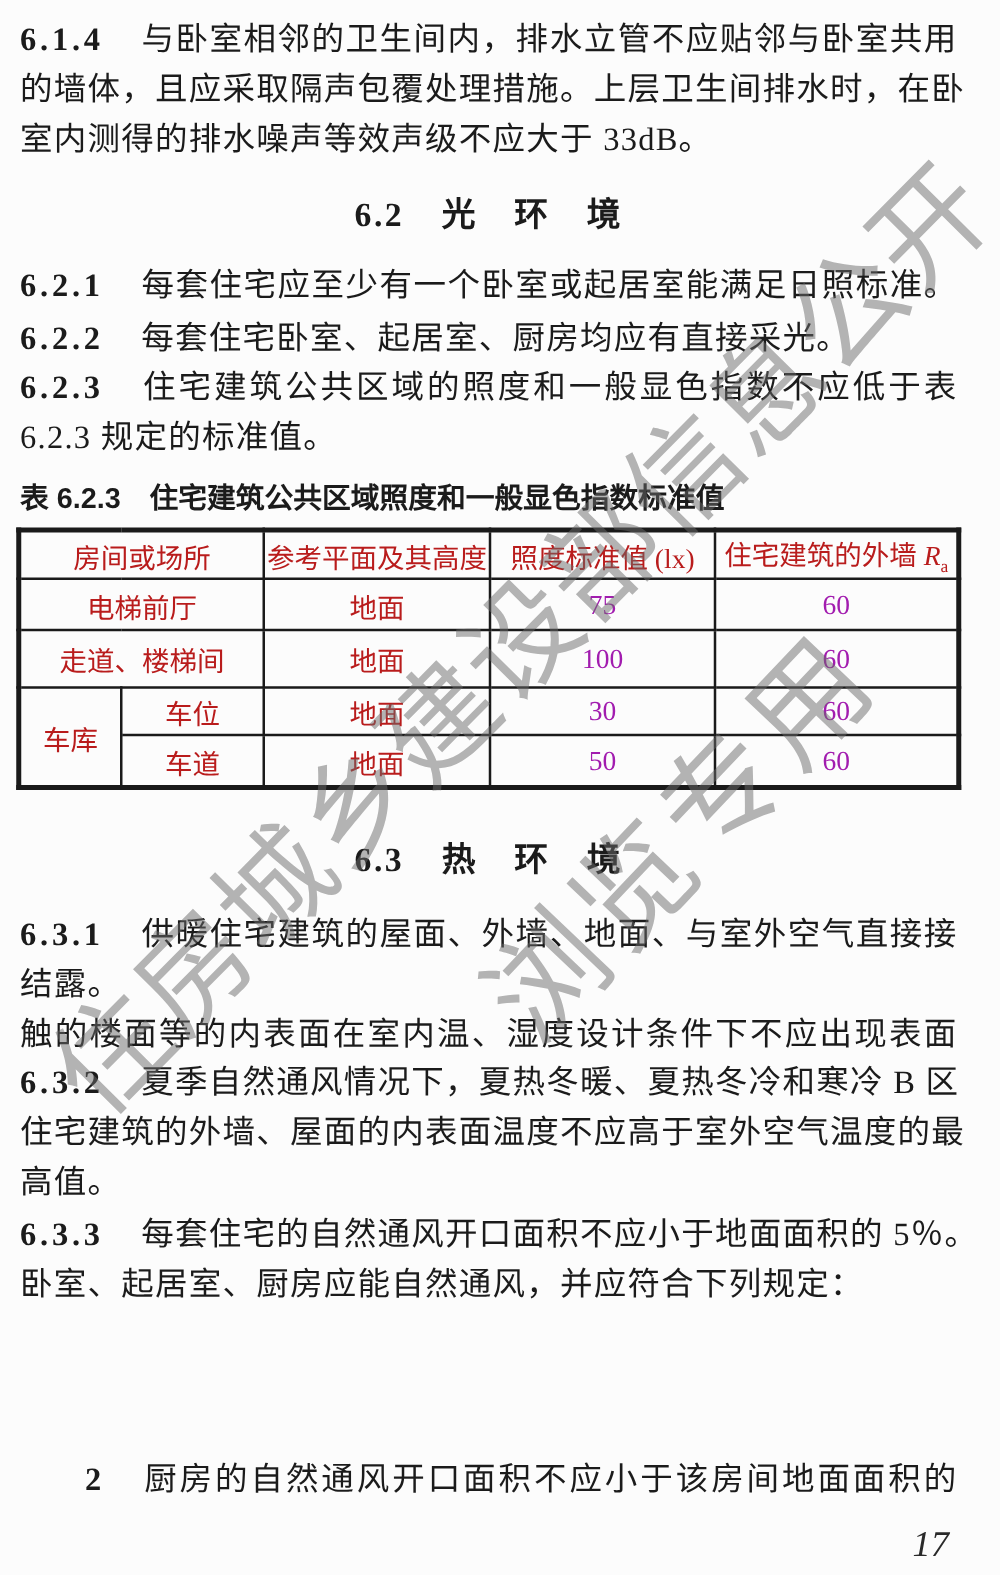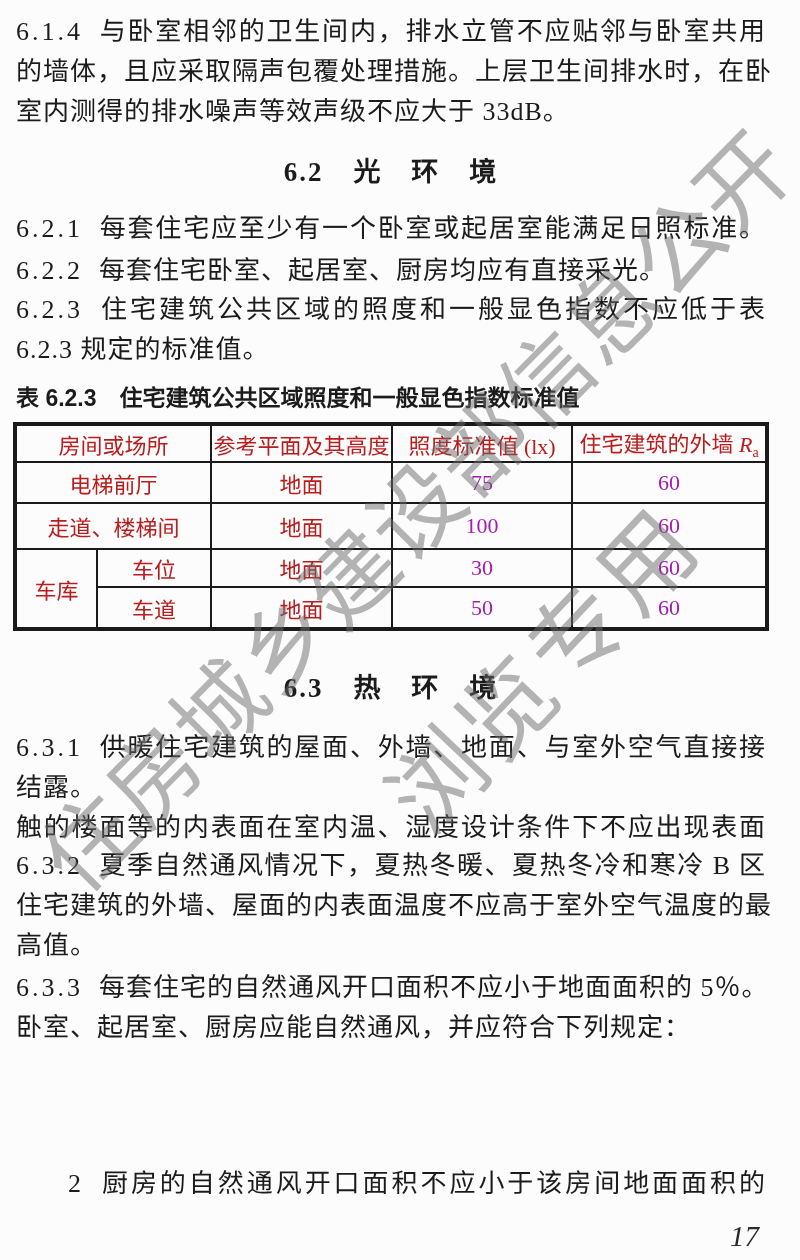--- a/index.html
+++ b/index.html
@@ -7,21 +7,21 @@
     position:relative; width:800px; height:1260px;
     background:#fcfcfc; overflow:hidden; color:#1b1b1b;
     font-family:"Liberation Serif","DejaVu Serif",serif;
   }
   
   .para { position:absolute; left:16px; width:750px; }
   .line { height:40px; line-height:40px; font-size:26px; white-space:nowrap; letter-spacing:1px; }
   .line.full { text-align:justify; text-align-last:justify; }
   .line.short { text-align:left; }
   .line.indent { text-indent:52px; }
-  .num { font-weight:normal; letter-spacing:3px; margin-right:16px; }
+  .num { font-weight:bold; letter-spacing:3px; margin-right:30px; }
   
   .heading { position:absolute; left:16px; width:750px; height:34px; line-height:34px; text-align:center; font-weight:bold; font-size:27px; }
   .hnum { font-family:"Liberation Serif","DejaVu Serif",serif; margin-right:30px; letter-spacing:2px;text-align:right; }
   .htitle { font-family:"Liberation Sans","DejaVu Sans",sans-serif; letter-spacing:2px; }
   
   .caption { position:absolute; left:16px; top:383px; width:750px; height:30px; line-height:30px; text-align:left; font-size:23px; font-weight:bold; font-family:"Liberation Sans","DejaVu Sans",sans-serif; }
   table.t { position:absolute; left:13px; top:422px; width:752px; border-collapse:collapse; table-layout:fixed; border:4px solid #1a1a1a; }
   .t td { border:2px solid #1a1a1a; text-align:center; vertical-align:middle; font-size:22px; padding:0; color:#b91c1c; }
   .t td.val { color:#a21caf; }
   .t i { font-style:italic; }

